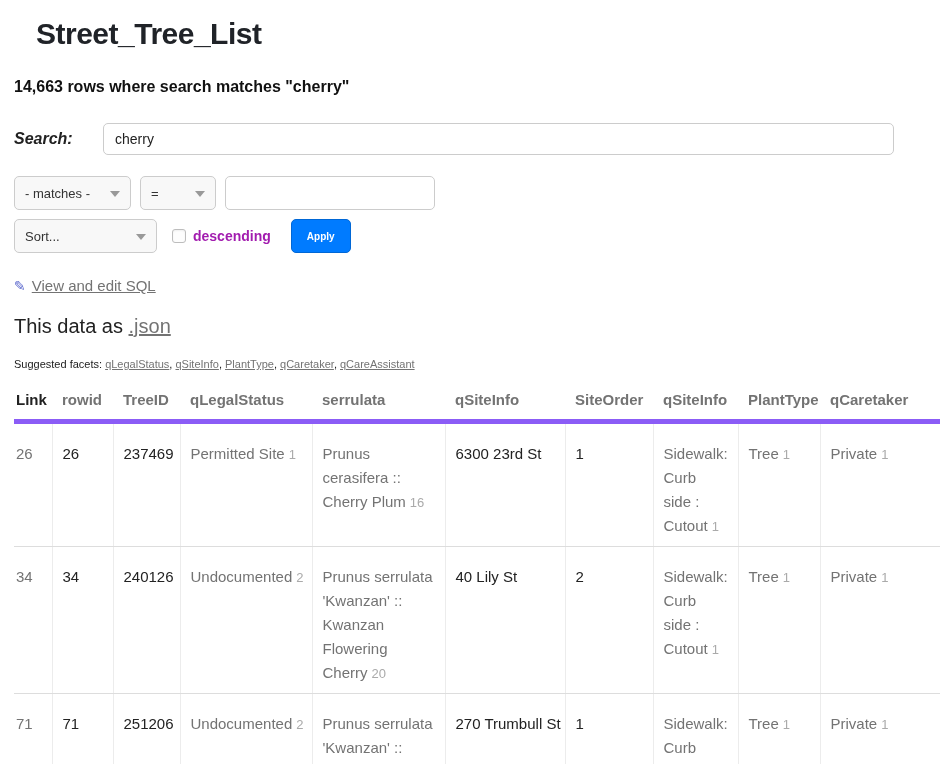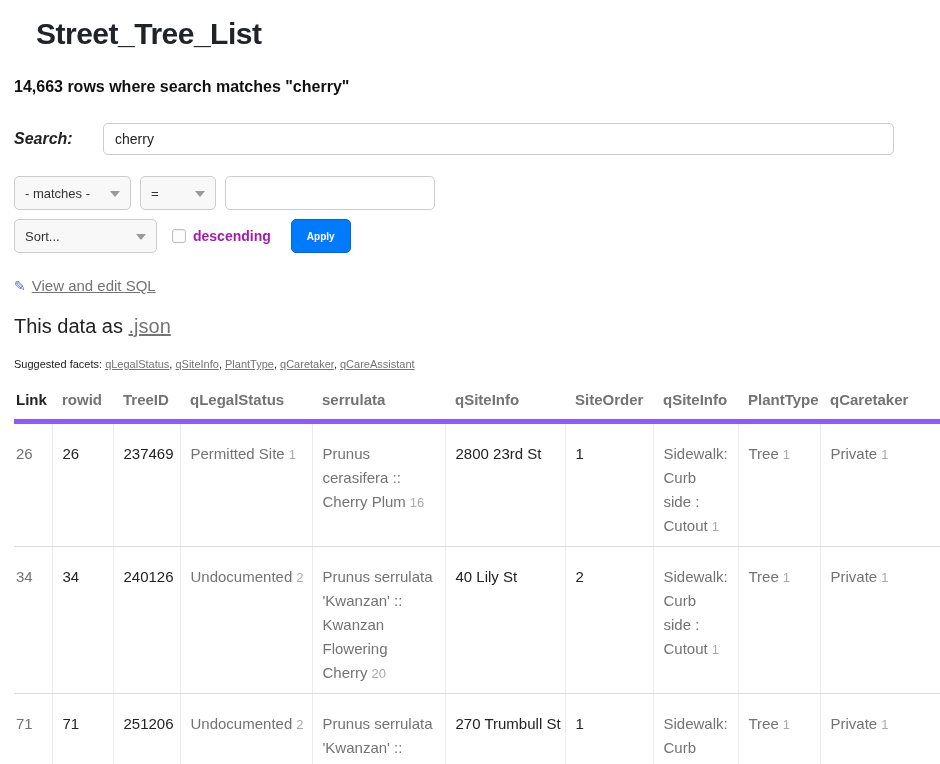--- a/index.html
+++ b/index.html
@@ -160,21 +160,21 @@
         <th><a href="#">qCaretaker</a></th>
       </tr>
     </thead>
     <tbody>
       <tr>
         <td><a href="#">26</a></td>
         <td class="nowrap">26</td>
         <td class="nowrap">237469</td>
         <td class="nowrap"><a href="#">Permitted Site</a><span class="count">1</span></td>
         <td><a href="#">Prunus cerasifera :: Cherry Plum</a><span class="count">16</span></td>
-        <td class="nowrap">2800 23rd St</td>
+        <td class="nowrap">6300 23rd St</td>
         <td class="nowrap">1</td>
         <td><a href="#">Sidewalk: Curb side : Cutout</a><span class="count">1</span></td>
         <td><a href="#">Tree</a><span class="count">1</span></td>
         <td><a href="#">Private</a><span class="count">1</span></td>
       </tr>
       <tr>
         <td><a href="#">34</a></td>
         <td class="nowrap">34</td>
         <td class="nowrap">240126</td>
         <td class="nowrap"><a href="#">Undocumented</a><span class="count">2</span></td>

